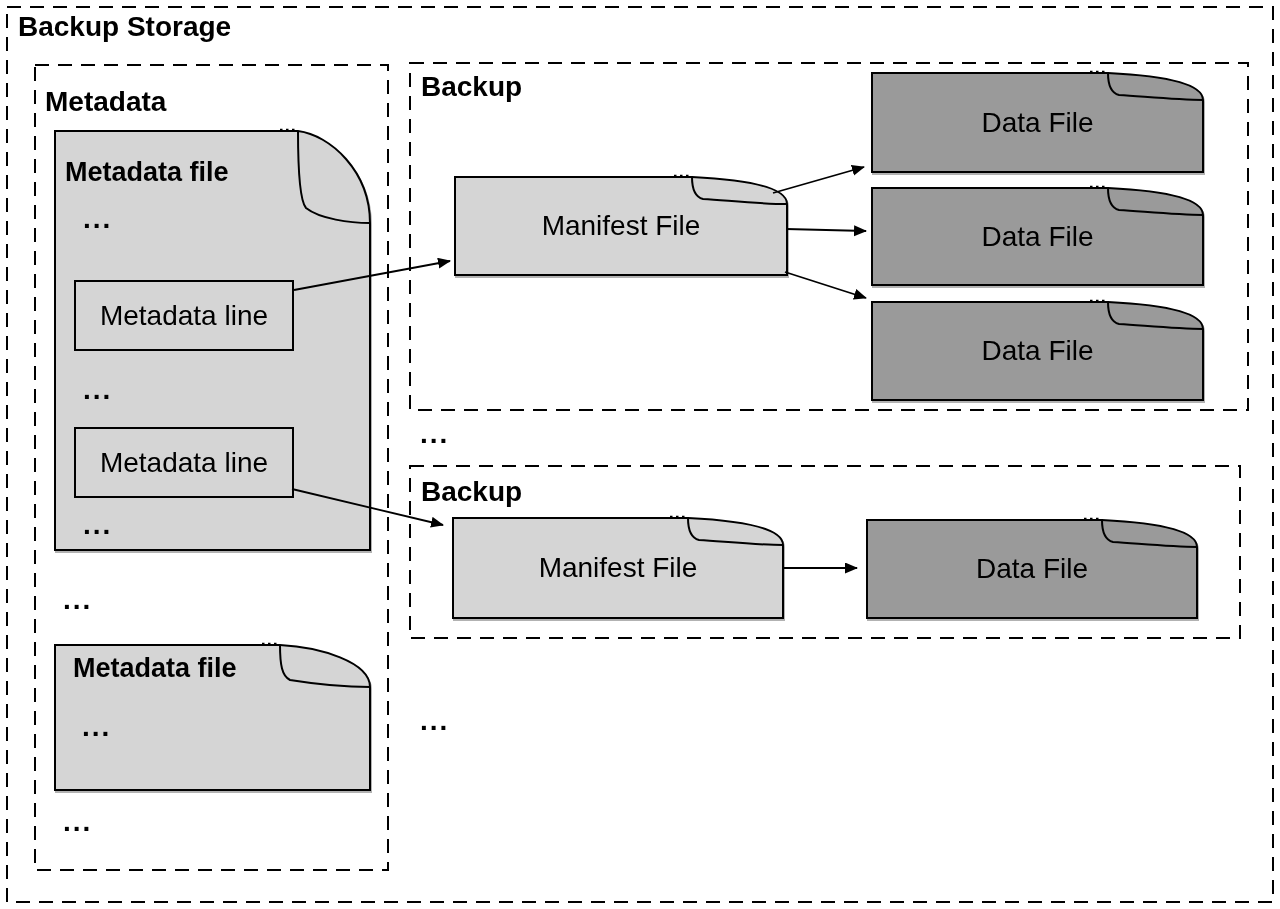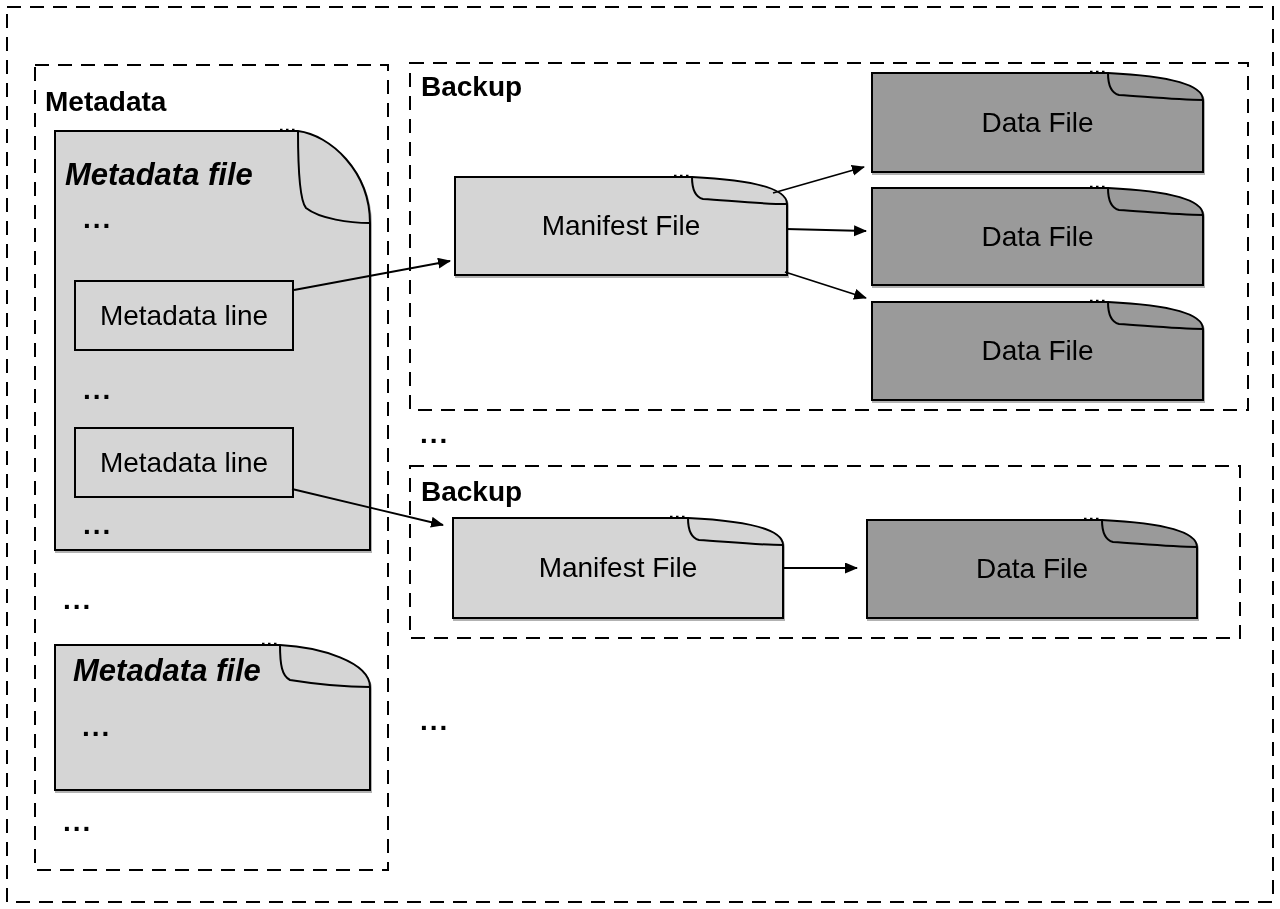--- a/index.html
+++ b/index.html
@@ -3,21 +3,21 @@
 <meta charset="utf-8">
 <style>
   html,body{margin:0;padding:0;background:#ffffff;}
   .stage{
     position:relative;width:1280px;height:909px;background:#ffffff;
     font-family:"Liberation Sans",sans-serif;color:#000;overflow:hidden;
   }
   .stage svg{position:absolute;left:0;top:0;display:block;}
   .lbl{position:absolute;line-height:1;white-space:nowrap;}
   .sec-title{font-size:28px;font-weight:700;}
-  .file-title{font-size:31px;font-weight:700;font-style:italic;}
+  .file-title{font-size:27px;font-weight:700;}
   .dots{font-size:28px;font-weight:700;letter-spacing:2px;}
   .center-lbl{
     position:absolute;display:flex;align-items:center;justify-content:center;
     font-size:28px;line-height:1;text-align:right;
   }
   .dash-rect{fill:none;stroke:#000;stroke-width:2;stroke-dasharray:14 9;}
   .doc-body{stroke:#000;stroke-width:2;filter:drop-shadow(1px 2px 0 rgba(0,0,0,0.30));}
   .doc-flap{fill:none;stroke:#000;stroke-width:2;stroke-linejoin:round;}
   .line-box{stroke:#000;stroke-width:2;}
   .arrow{stroke:#000;stroke-width:1.8;fill:none;marker-end:url(#ah);}
@@ -90,20 +90,21 @@
     </g>
 
     <path class="arrow" d="M294,290 L450,261"></path>
     <path class="arrow" d="M292,489 L443,525"></path>
     <path class="arrow" d="M773,193 L864,167"></path>
     <path class="arrow" d="M786,229 L866,231"></path>
     <path class="arrow" d="M785,272 L866,298"></path>
     <path class="arrow" d="M783,568 L857,568"></path>
   </svg>
 
+  <div class="lbl sec-title" style="left:18px;top:13px">Backup Storage</div>
   <div class="lbl sec-title" style="left:45px;top:88px">Metadata</div>
   <div class="lbl sec-title" style="left:421px;top:73px">Backup</div>
   <div class="lbl sec-title" style="left:421px;top:478px">Backup</div>
 
   <div class="lbl file-title" style="left:65px;top:159px">Metadata file</div>
   <div class="lbl dots" style="left:83px;top:205px">...</div>
   <div class="center-lbl" style="left:75px;top:281px;width:218px;height:69px">Metadata line</div>
   <div class="lbl dots" style="left:83px;top:376px">...</div>
   <div class="center-lbl" style="left:75px;top:428px;width:218px;height:69px">Metadata line</div>
   <div class="lbl dots" style="left:83px;top:511px">...</div>

